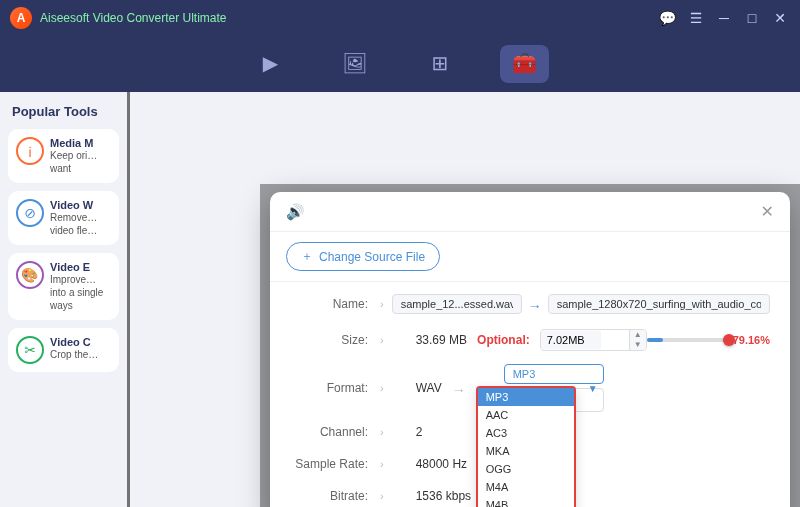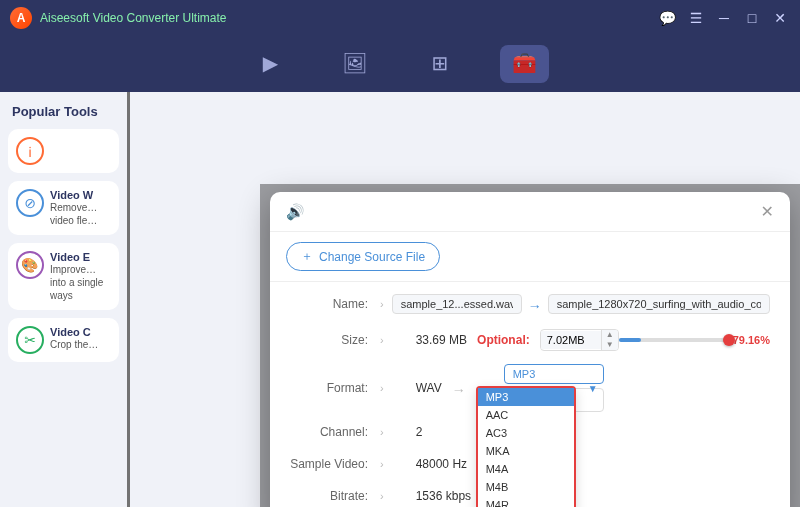--- a/index.html
+++ b/index.html
@@ -266,20 +266,21 @@
       font-size: 11px;
       color: #333;
       flex: 1;
     }
     .size-input-wrap {
       display: flex;
       align-items: center;
       border: 1px solid #ddd;
       border-radius: 4px;
       overflow: hidden;
+      gap: 28px;
     }
     .size-input {
       border: none;
       background: #f5f7fa;
       padding: 3px 6px;
       font-size: 11px;
       width: 60px;
       outline: none;
     }
     .size-spinner {
@@ -434,20 +435,24 @@
     <span class="nav-icon">🧰</span>
   </div>
 </div>
 
 <div class="main-area">
 
   <div class="sidebar">
     <div class="sidebar-title">Popular Tools</div>
     <div class="sidebar-item">
       <div class="sidebar-item-icon">ℹ</div>
+      <div>
+        <div class="sidebar-item-title">Media M</div>
+        <div class="sidebar-item-text">Keep ori… want</div>
+      </div>
     </div>
     <div class="sidebar-item">
       <div class="sidebar-item-icon blue">⊘</div>
       <div>
         <div class="sidebar-item-title">Video W</div>
         <div class="sidebar-item-text">Remove… video fle…</div>
       </div>
     </div>
     <div class="sidebar-item">
       <div class="sidebar-item-icon purple">🎨</div>
@@ -527,38 +532,39 @@
                 <div class="format-select">
                   <span>MP3</span>
                 </div>
                 <span class="format-chevron">▼</span>
 
                 <div class="dropdown-menu">
                   <div class="dropdown-item selected">MP3</div>
                   <div class="dropdown-item">AAC</div>
                   <div class="dropdown-item">AC3</div>
                   <div class="dropdown-item">MKA</div>
+                  <div class="dropdown-item">OGG</div>
                   <div class="dropdown-item">M4A</div>
                   <div class="dropdown-item">M4B</div>
                   <div class="dropdown-item">M4R</div>
 
                 </div>
                 <button class="preview-btn">Preview</button>
               </div>
             </div>
           </div>
 
           <div class="form-row">
             <span class="form-label">Channel:</span>
             <span class="form-arrow">›</span>
             <span class="form-value">2</span>
           </div>
 
           <div class="form-row">
-            <span class="form-label">Sample Video:</span>
+            <span class="form-label">Sample Rate:</span>
             <span class="form-arrow">›</span>
             <span class="form-value">48000 Hz</span>
           </div>
 
           <div class="form-row">
             <span class="form-label">Bitrate:</span>
             <span class="form-arrow">›</span>
             <span class="form-value">1536 kbps</span>
           </div>
 

